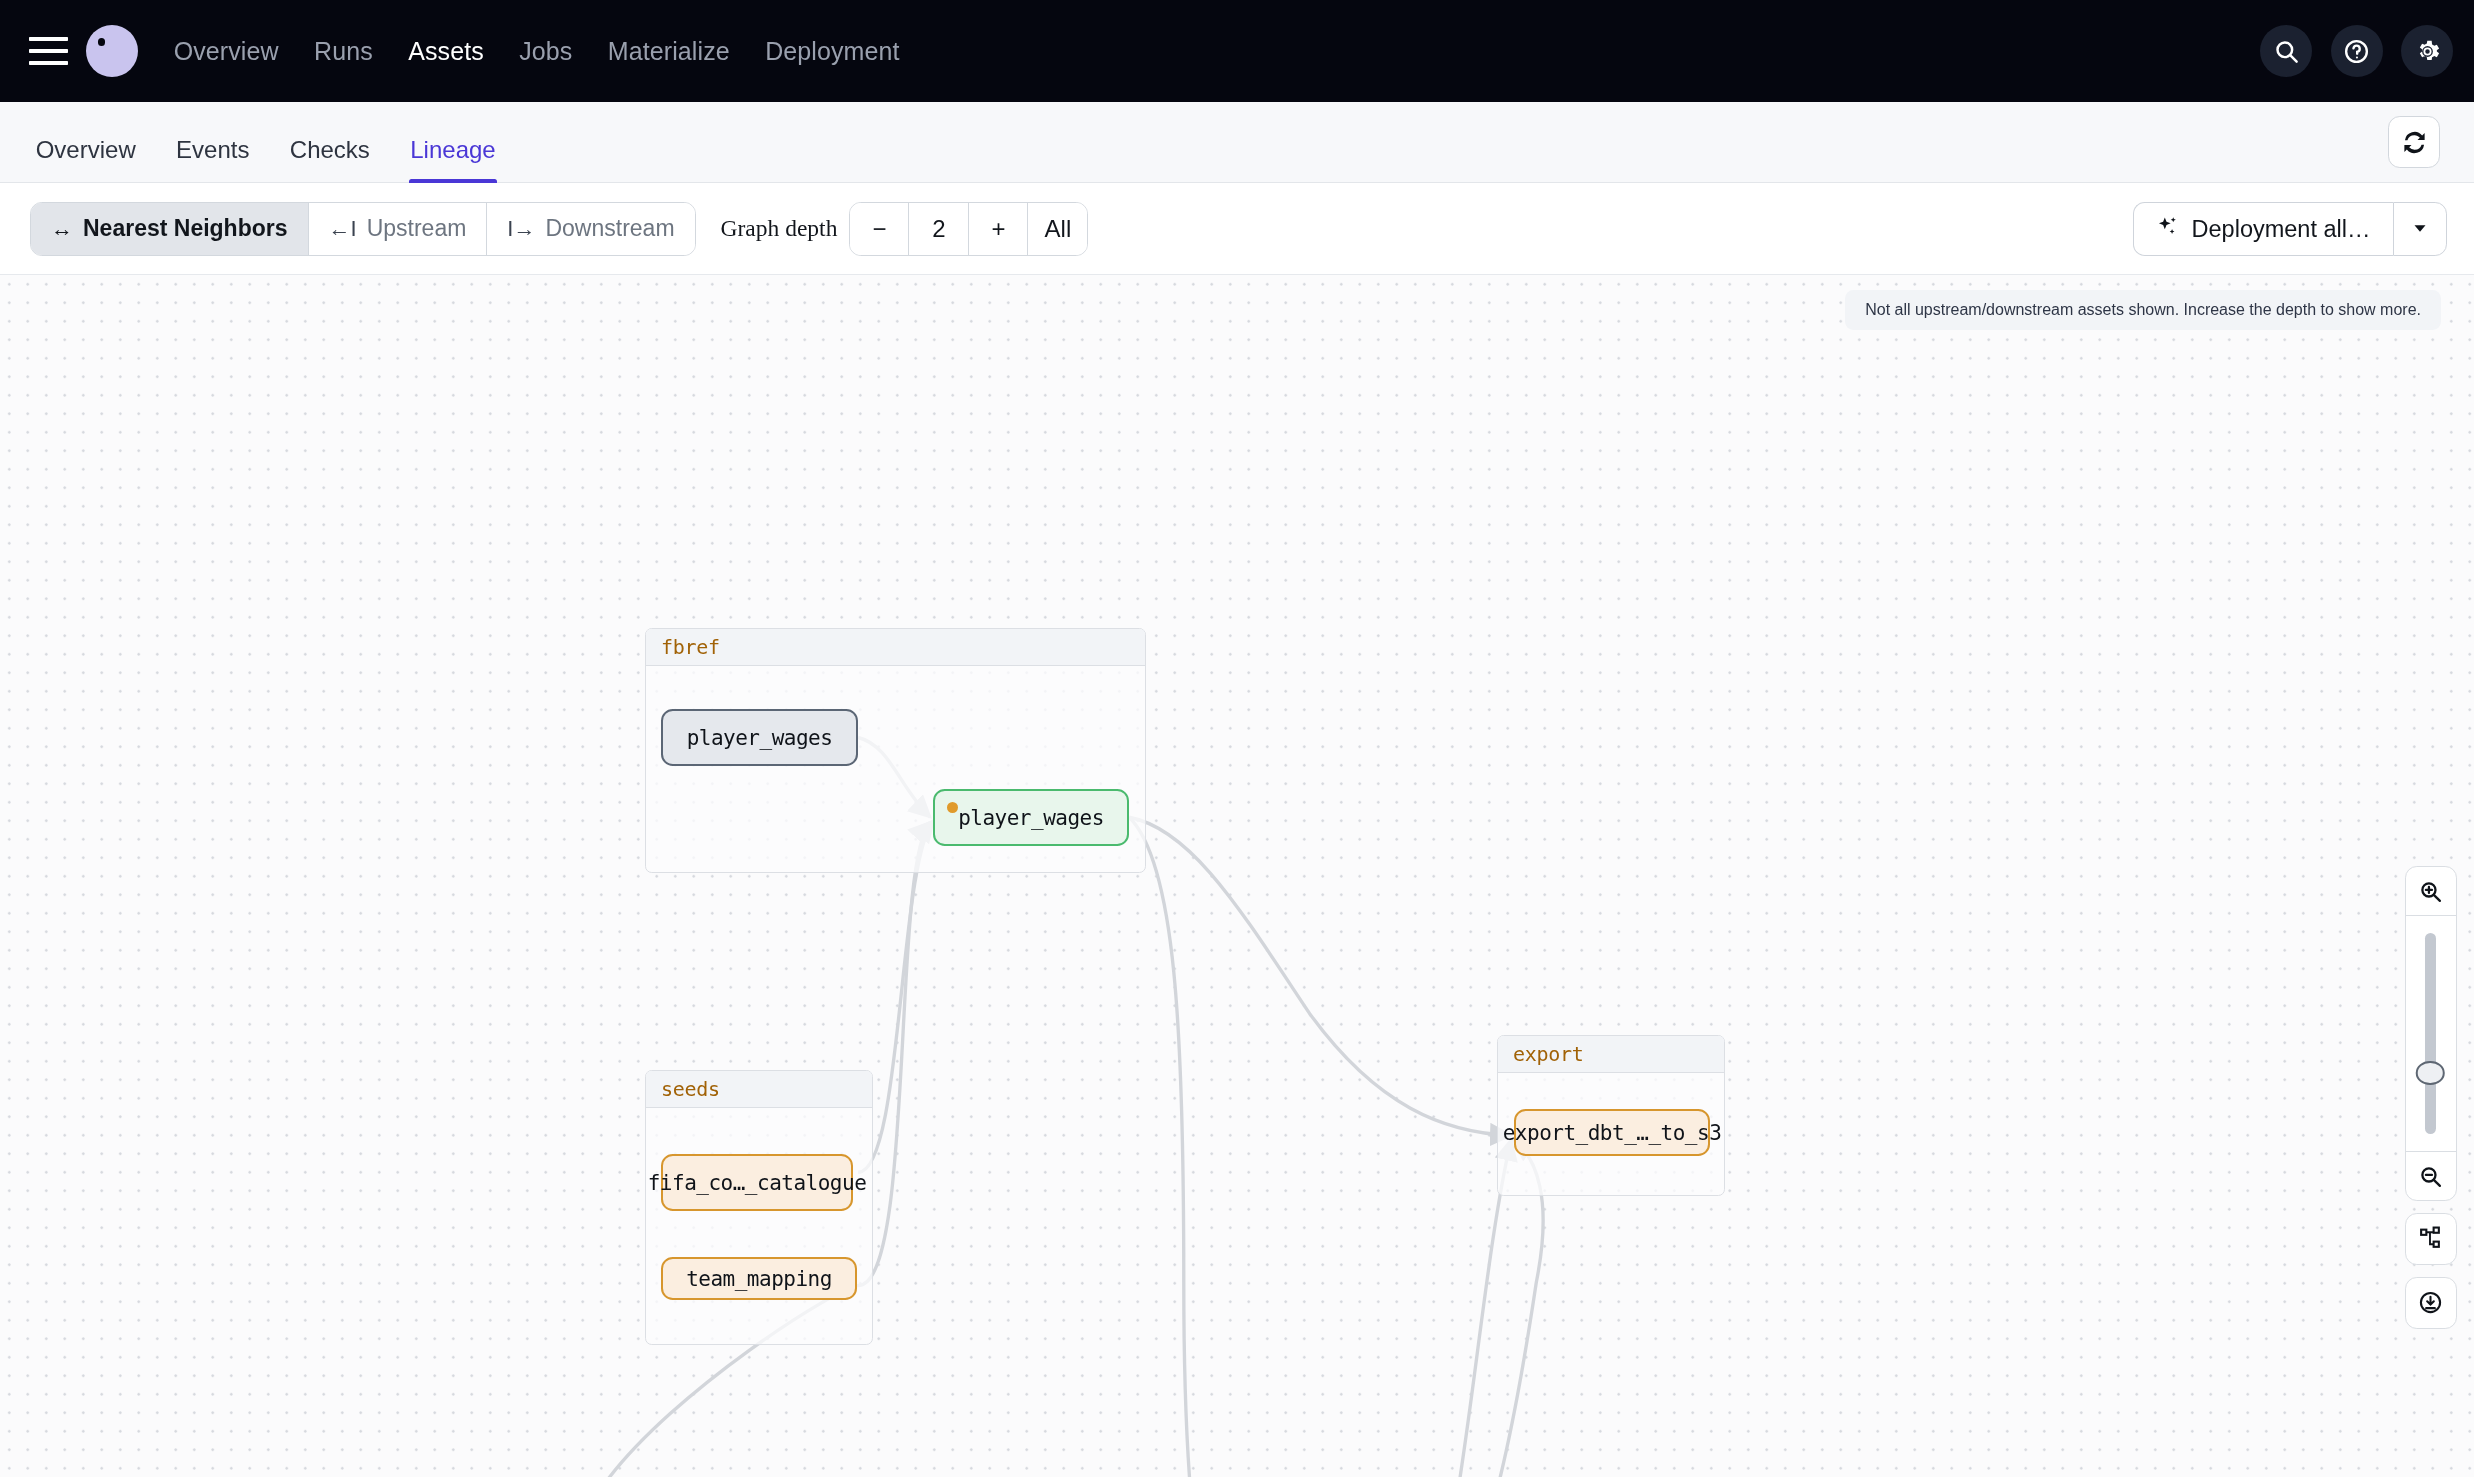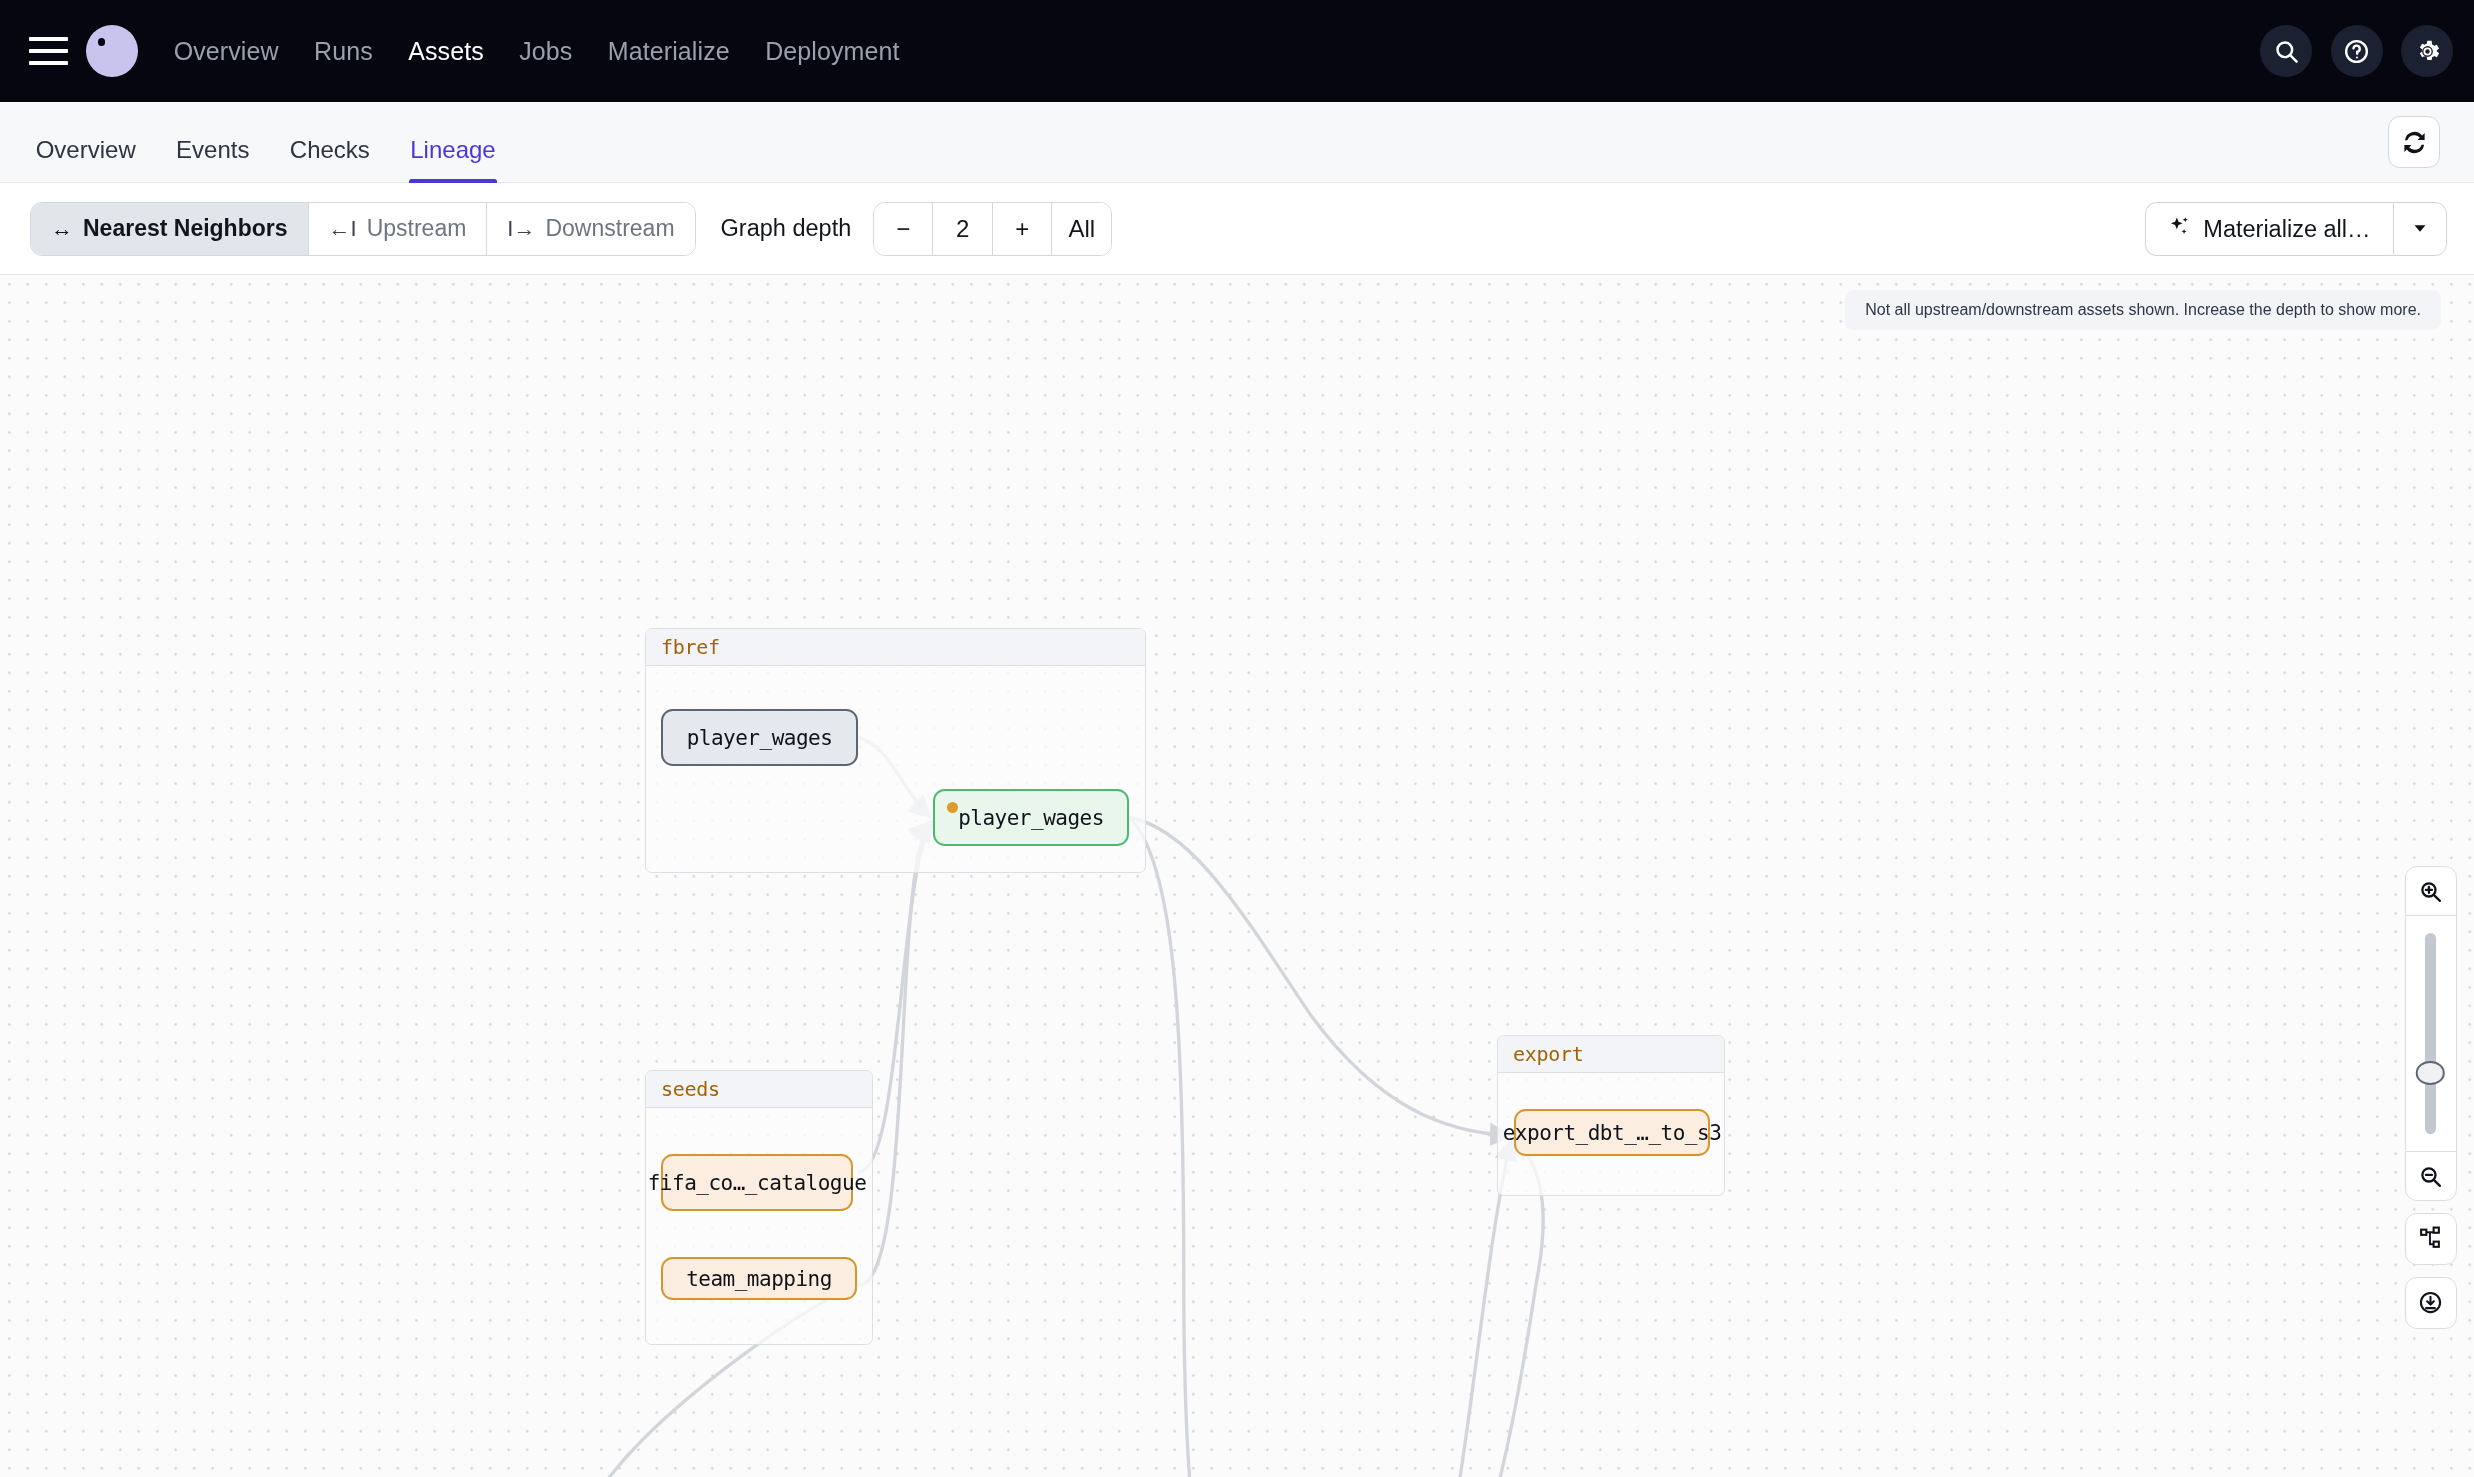--- a/index.html
+++ b/index.html
@@ -108,21 +108,21 @@
     display: flex; align-items: center; gap: 10px;
     padding: 0 20px; font-size: 23px; color: #6d7580;
     background: #ffffff; cursor: pointer;
     border-right: 1.7px solid #d3d8de; white-space: nowrap;
   }
   .seg:last-child { border-right: none; }
   .seg.active { background: #e2e5ea; color: #12161c; font-weight: 700; }
   .seg .segicon { font-size: 22px; line-height: 1; color: #12161c; }
   .seg .segicon.muted { color: #3b4350; }
 
-  .depth-label { font-size: 23.5px; color: #12161c; margin: 0 22px 0 25px; white-space: nowrap; }
+  .depth-label { font-size: 23.5px; color: #12161c; margin: 0 12px 0 25px; white-space: nowrap; font-family: Liberation Serif, serif; }
   .stepper {
     display: flex; align-items: stretch; height: 54px;
     border: 1.7px solid #d3d8de; border-radius: 11.8px; overflow: hidden;
   }
   .stepbtn {
     min-width: 59px; padding: 0 15px;
     display: flex; align-items: center; justify-content: center;
     font-size: 24px; color: #12161c; background: #fff; cursor: pointer;
     border-right: 1.7px solid #d3d8de;
   }
@@ -326,21 +326,21 @@
 
   <div class="toolright">
     <div class="matbtn">
       <span>
         <svg width="23.5" height="23.5" viewBox="0 0 24 24" fill="#0f1319">
           <path d="M9 2.5l1.7 4.3 4.3 1.7-4.3 1.7L9 14.5l-1.7-4.3L3 8.5l4.3-1.7z"></path>
           <path d="M17.6 2.2l.75 1.9 1.9.75-1.9.75-.75 1.9-.75-1.9-1.9-.75 1.9-.75z"></path>
           <path d="M16.4 14.4l.7 1.75 1.75.7-1.75.7-.7 1.75-.7-1.75-1.75-.7 1.75-.7z"></path>
         </svg>
       </span>
-      <span>Materialize all…</span>
+      <span>Deployment all…</span>
     </div>
     <div class="matdrop">
       <span>
         <svg width="22" height="22" viewBox="0 0 24 24" fill="#0f1319">
             <path d="M6 9l6 7 6-7z"></path>
           </svg>
       </span>
     </div>
   </div>
 </div>

